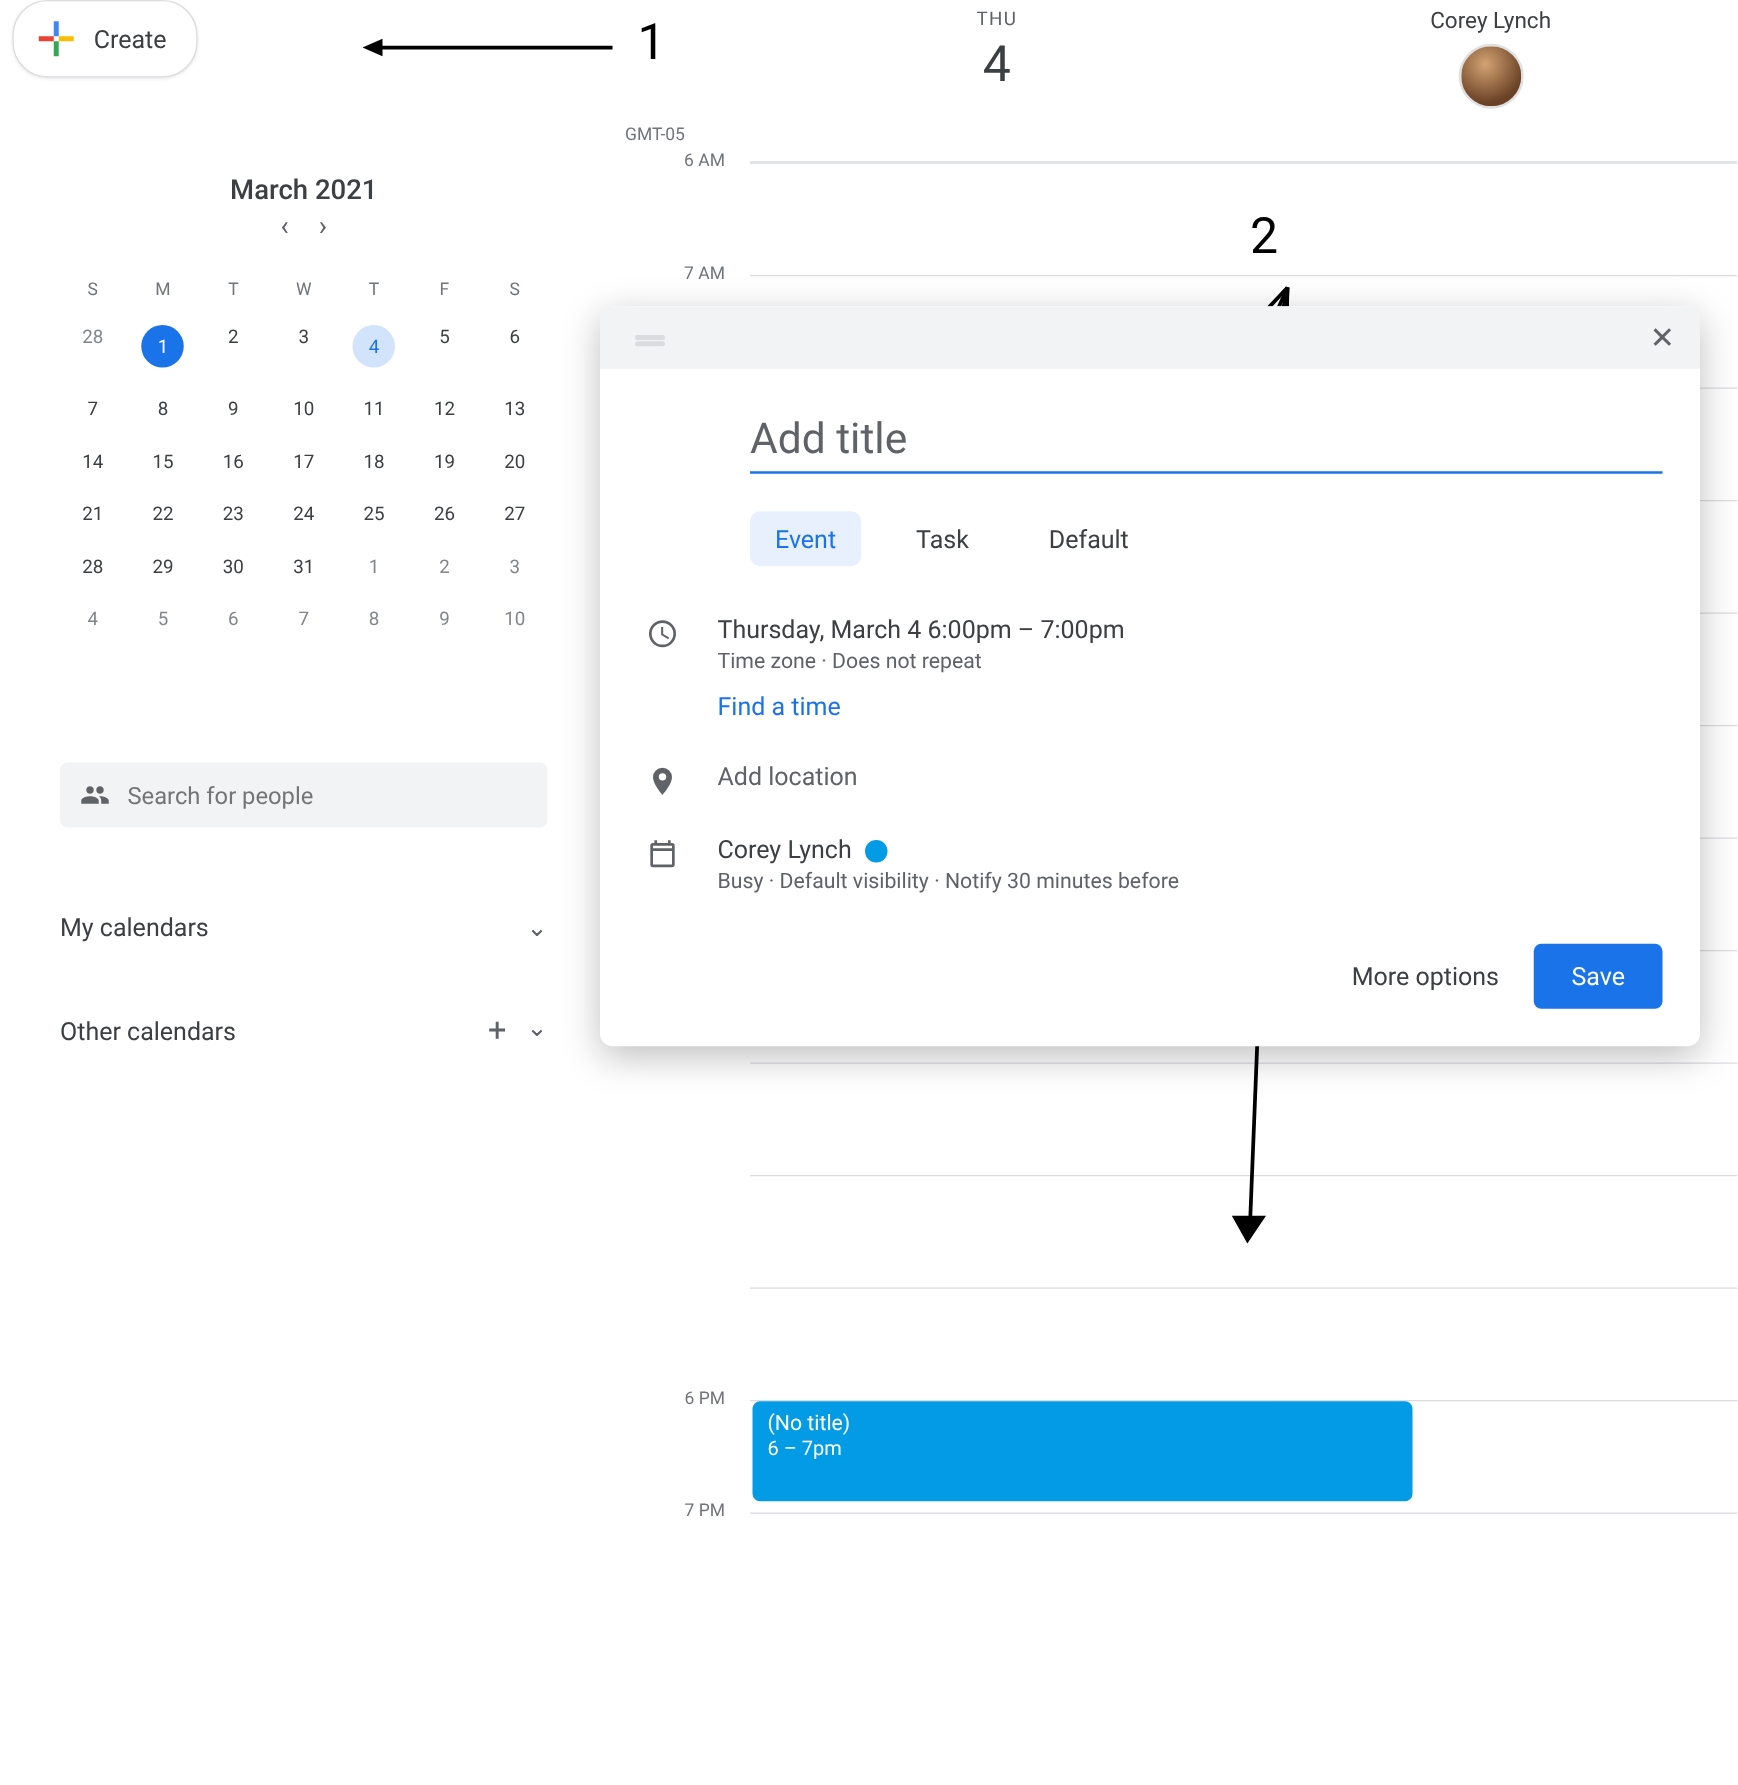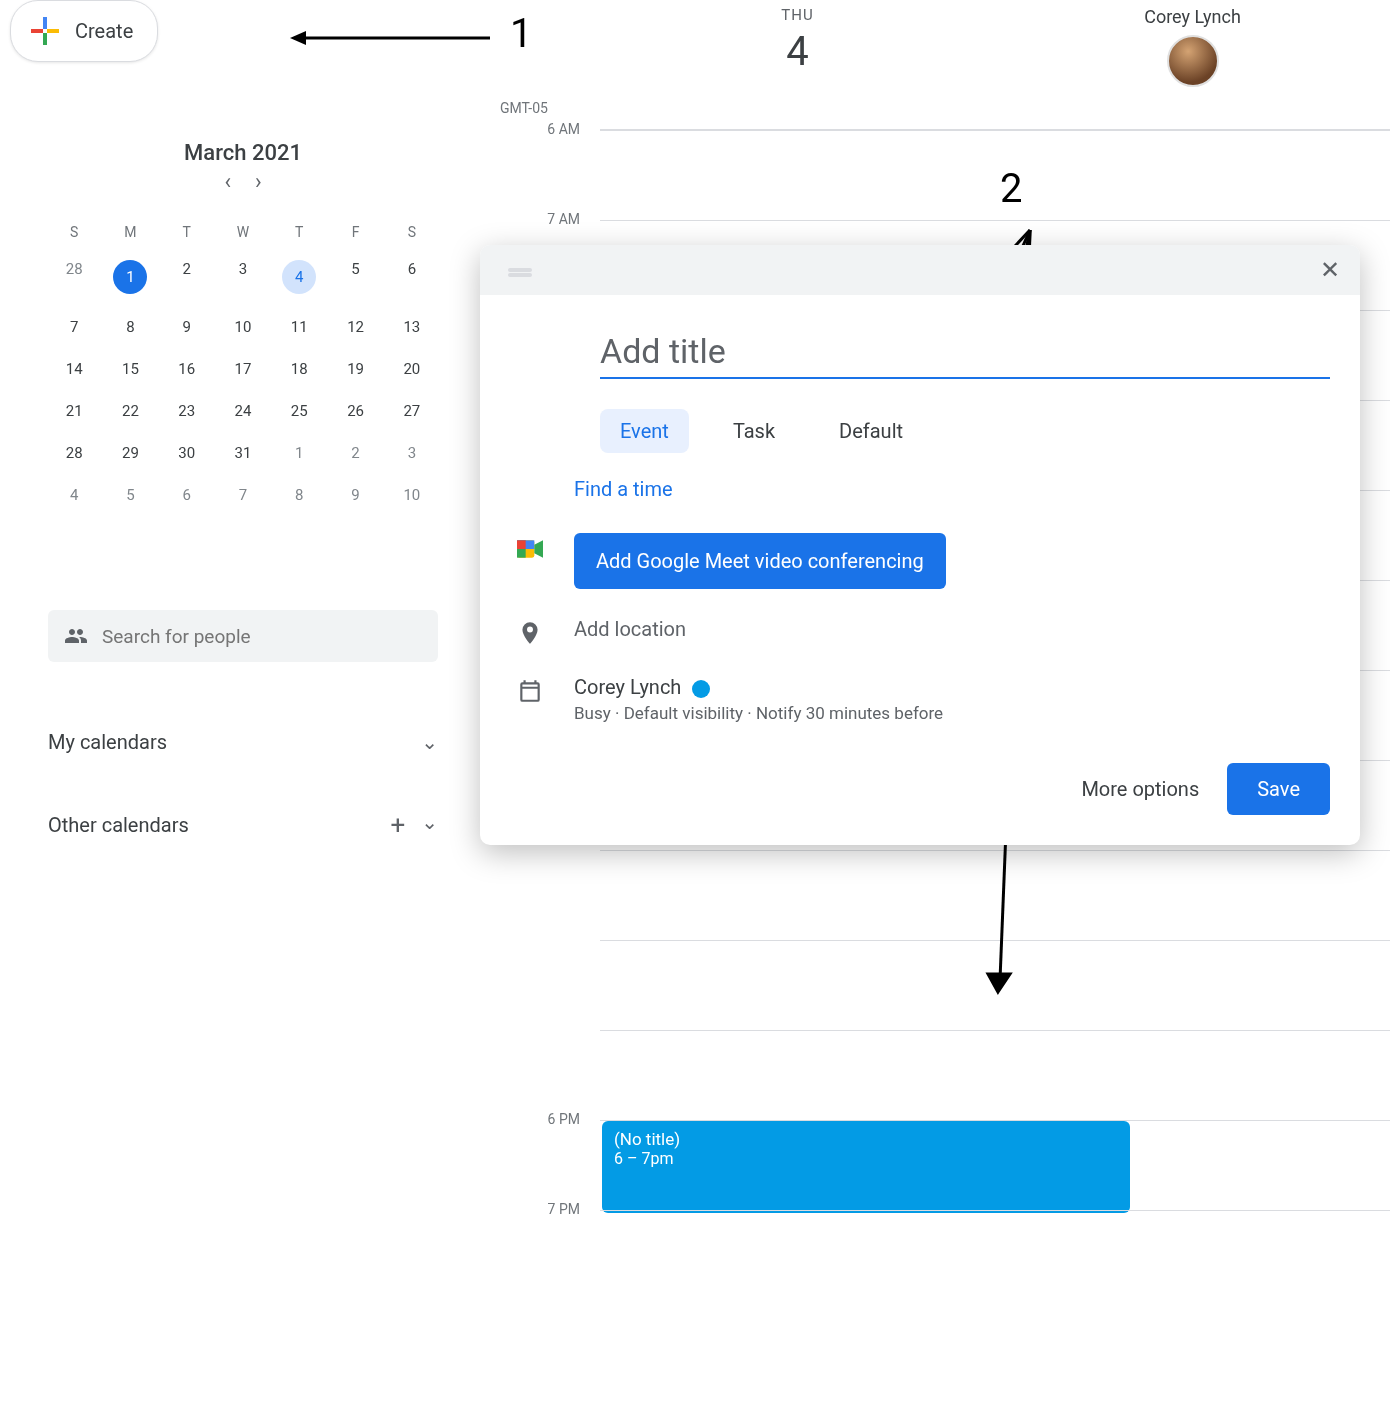--- a/index.html
+++ b/index.html
@@ -209,21 +209,21 @@
     <div class="time-row"></div>
     <div class="time-row"></div>
     <div class="time-row"></div>
     <div class="time-row"></div>
     <div class="time-row"></div>
     <div class="time-row"></div>
     <div class="time-row"></div>
     <div class="time-row"></div>
     <div class="time-row">
       <div class="time-label">6 PM</div>
-      <div class="event-block" style="top: 0px; height: 92px;">
+      <div class="event-block" style="top: 0px; height: 80px;">
         <div class="event-block-title">(No title)</div>
         <div class="event-block-time">6 – 7pm</div>
       </div>
     </div>
     <div class="time-row">
       <div class="time-label">7 PM</div>
     </div>
   </div>
 
 <div class="anno-2">2</div>
@@ -248,37 +248,34 @@
     <button class="close-btn">✕</button>
   </div>
   <div class="dialog-body">
     <input class="title-input" style="width: calc(100% - 90px);" placeholder="Add title">
     <div class="type-tabs">
       <div class="type-tab active">Event</div>
       <div class="type-tab">Task</div>
       <div class="type-tab">Default</div>
     </div>
 
-    <a class="find-time">Find a time</a>
-
-
     <div class="dialog-row">
       <div class="dialog-icon">
-        <svg class="meet-icon" viewBox="0 0 24 20">
-            <rect x="0" y="2" width="16" height="16" rx="2" fill="#fbbc05"></rect>
-            <rect x="0" y="2" width="8" height="16" fill="#34a853"></rect>
-            <rect x="0" y="2" width="16" height="8" fill="#4285f4"></rect>
-            <rect x="0" y="2" width="8" height="8" fill="#ea4335"></rect>
-            <polygon points="16,6 24,2 24,18 16,14" fill="#34a853"></polygon>
+        <svg viewBox="0 0 24 24">
+            <path d="M12 2a10 10 0 100 20 10 10 0 000-20zm0 18a8 8 0 110-16 8 8 0 010 16zm.5-13H11v6l5.2 3.1.8-1.3-4.5-2.7z"></path>
           </svg>
       </div>
       <div class="dialog-content">
-        <button class="meet-btn">Add Google Meet video conferencing</button>
-      </div>
-    </div>
+        <div>Thursday, March 4   6:00pm  –  7:00pm</div>
+        <div class="sub-text">Time zone · Does not repeat</div>
+      </div>
+    </div>
+    <a class="find-time">Find a time</a>
+
+
 
     <div class="dialog-row">
       <div class="dialog-icon">
         <svg viewBox="0 0 24 24">
             <path d="M12 2a7 7 0 00-7 7c0 5.25 7 13 7 13s7-7.75 7-13a7 7 0 00-7-7zm0 9.5A2.5 2.5 0 1112 6a2.5 2.5 0 010 5.5z"></path>
           </svg>
       </div>
       <div class="dialog-content muted">Add location</div>
     </div>
 

